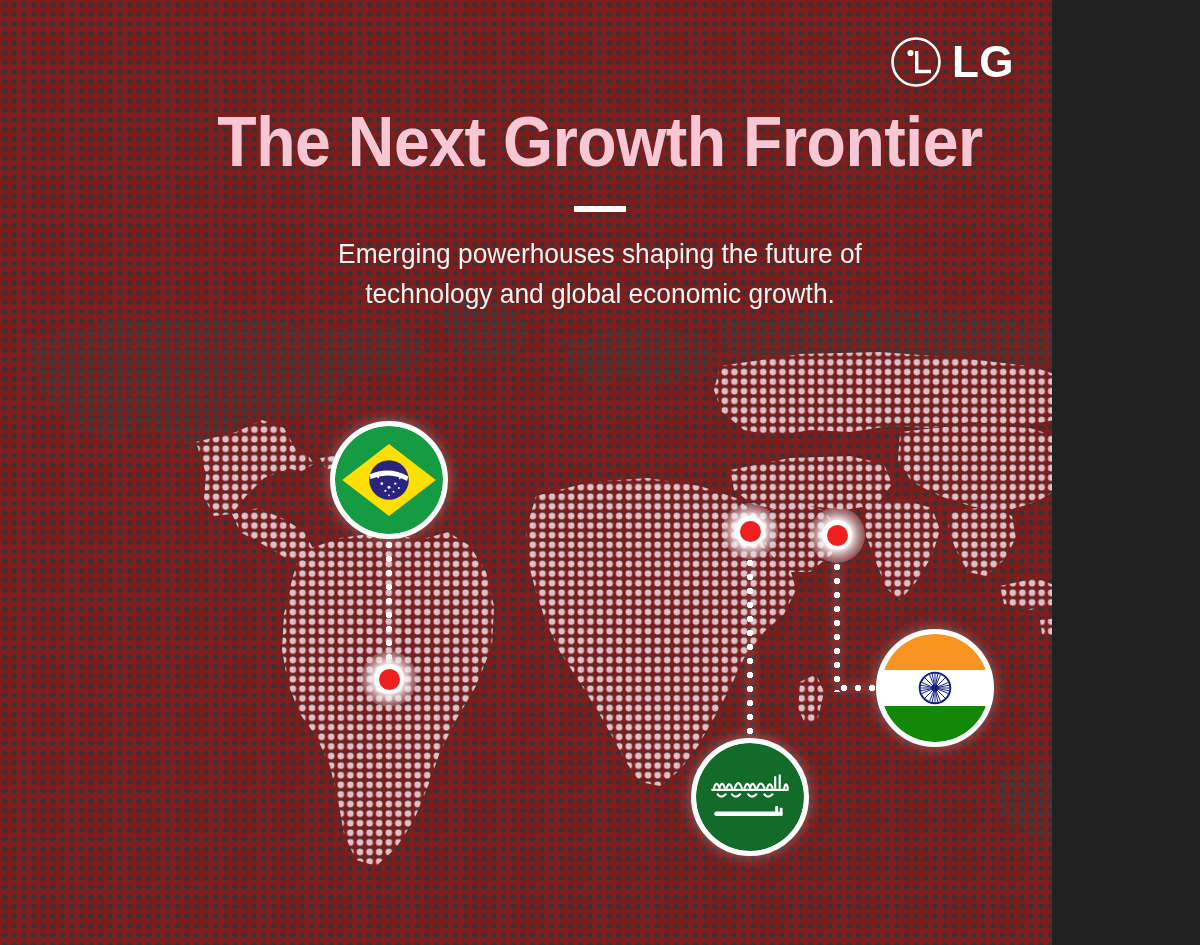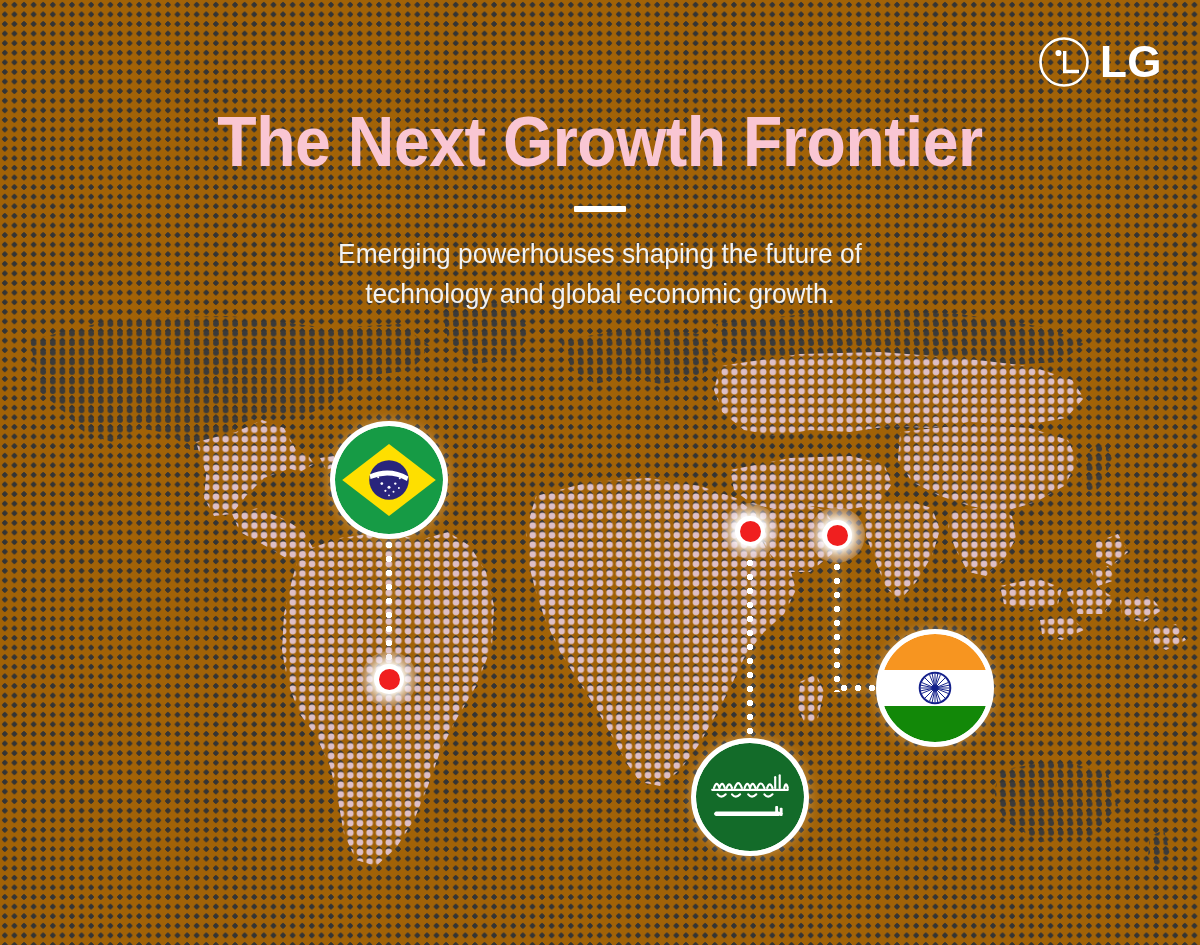--- a/index.html
+++ b/index.html
@@ -6,23 +6,23 @@
     margin: 0;
     padding: 0;
     background: #212121;
   }
   body {
     font-family: "Liberation Sans", sans-serif;
   }
 
   #stage {
     position: relative;
-    width: 1200px;
+    width: 1052px;
     height: 945px;
-    background: #a16207;
+    background: #7f1d1d;
     overflow: hidden;
   }
 
   
   .bg-dots {
     position: absolute;
     inset: 0;
     background-image: radial-gradient(circle, #343434 2.4px, transparent 2.7px);
     background-size: 9.6px 9.6px;
     background-position: 0 0;

